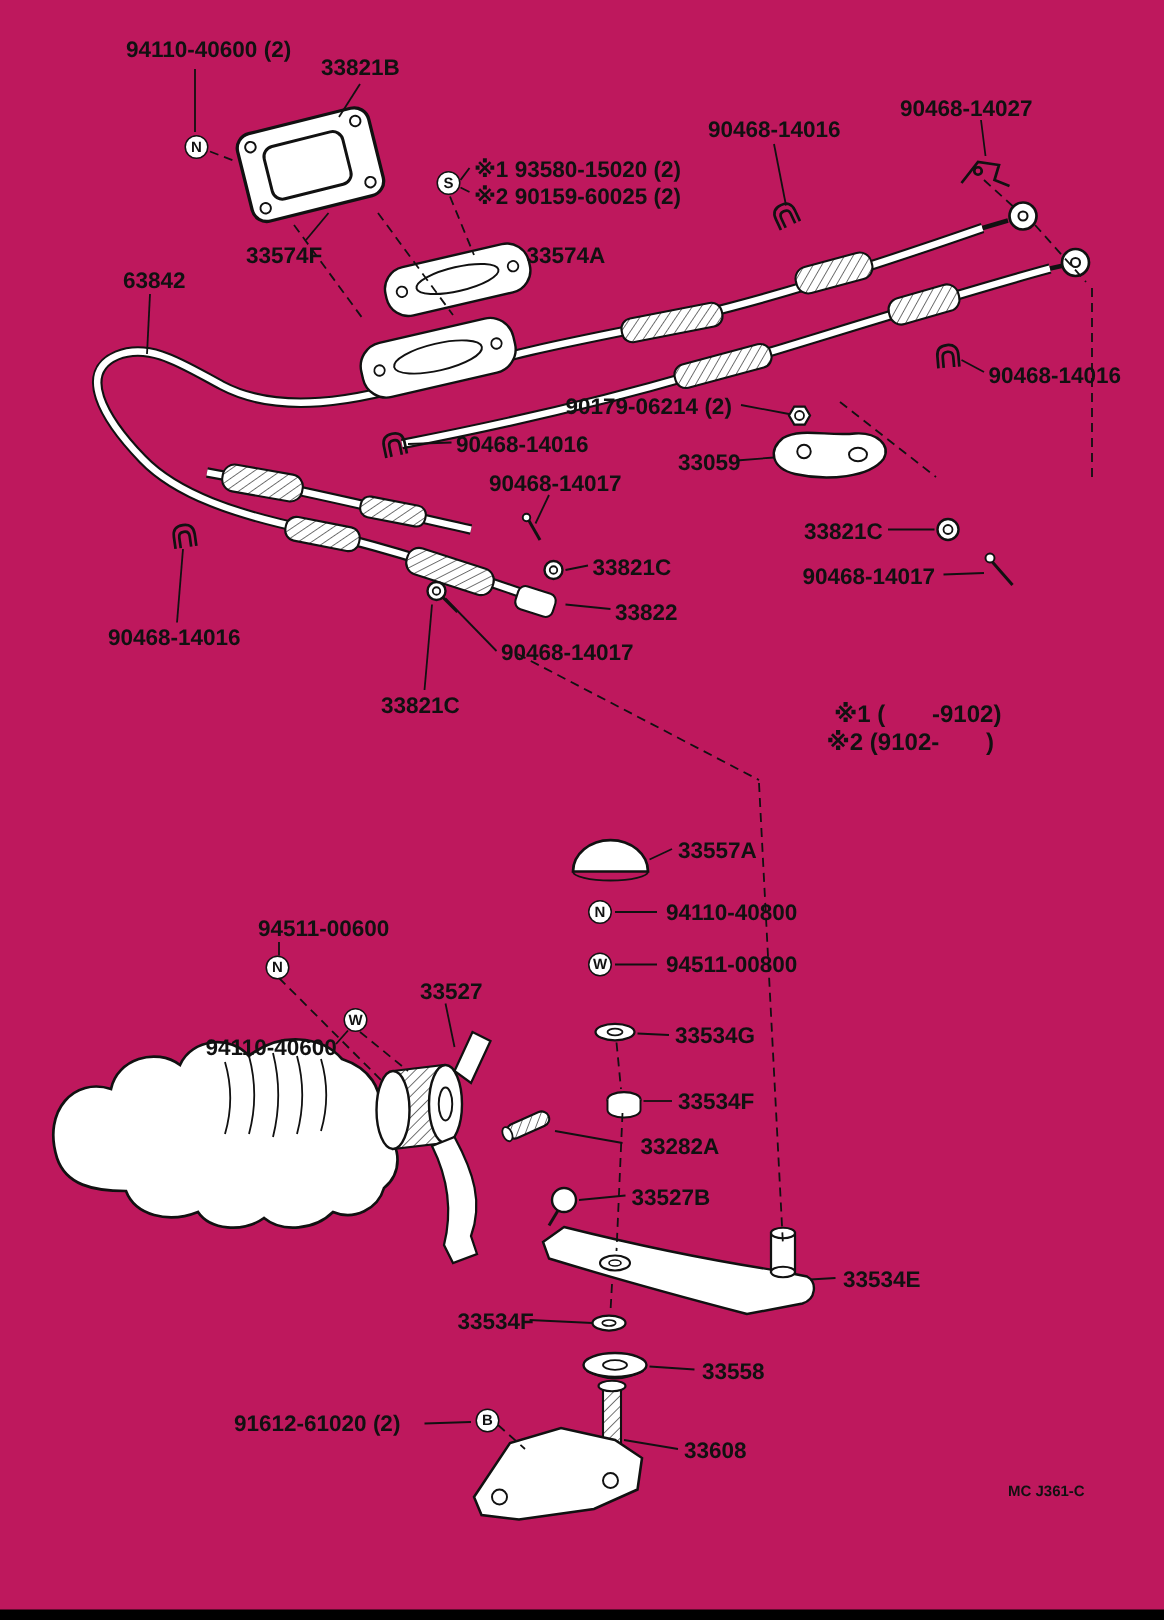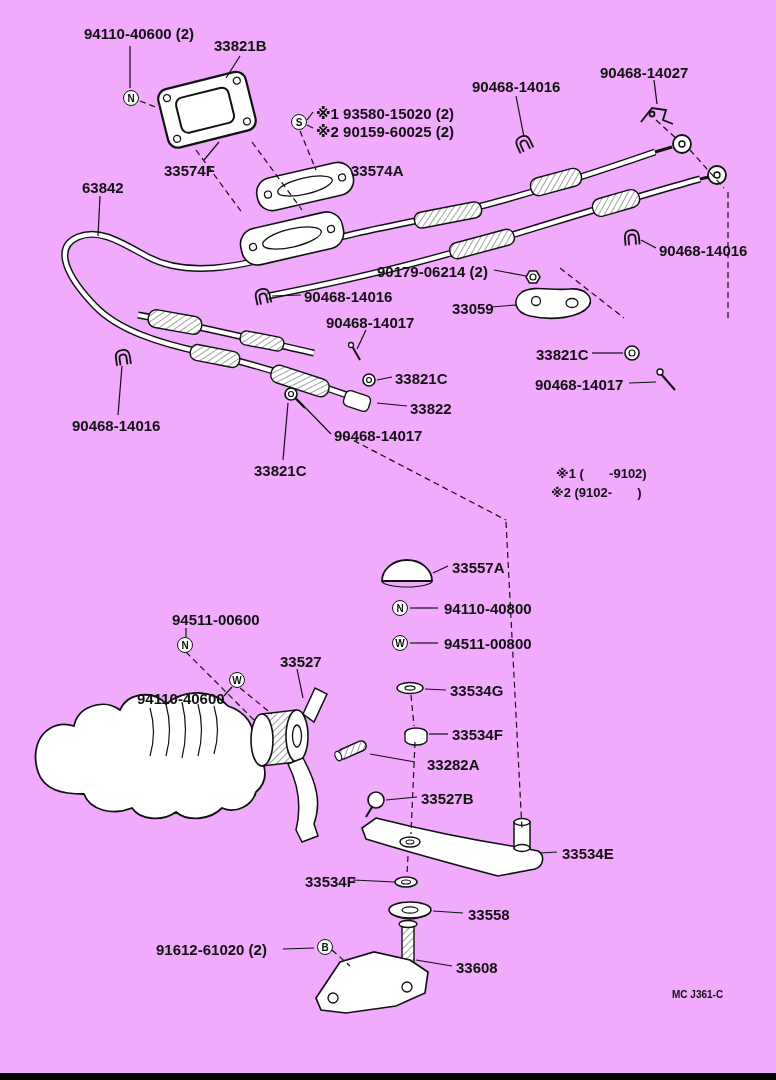--- a/index.html
+++ b/index.html
@@ -1,34 +1,34 @@
 <!DOCTYPE html>
 <html><head>
 <meta charset="utf-8">
 <style>
   * { margin:0; padding:0; box-sizing:border-box; }
   html,body { background:#9a9a9a; }
   .page {
-    position:relative; width:776px; height:1080px; background:#f0abfc;
+    position:relative; width:776px; height:1080px; background:#be185d;
     overflow:hidden;
     font-family:"Liberation Sans","DejaVu Sans",sans-serif;
     color:#111;
   }
   svg.art { position:absolute; left:0; top:0; }
   .lbl {
     position:absolute; font-weight:bold; font-size:15px; line-height:1.1;
     color:#111; white-space:pre; letter-spacing:0;
   }
   .sym {
     position:absolute; width:16px; height:16px; border:1.6px solid #111;
     border-radius:50%; display:flex; align-items:center; justify-content:center;
     font-size:10px; font-weight:bold; background:#fff; color:#111;
   }
   .note-line {
-    position:absolute; font-weight:bold; font-size:13px; white-space:pre; color:#111;
+    position:absolute; font-weight:bold; font-size:16px; white-space:pre; color:#111;
   }
   .footer-code { position:absolute; font-weight:bold; font-size:10px; color:#111; }
   .bottom-bar { position:absolute; left:0; bottom:0; width:100%; height:7px; background:#000; }
 </style>
 </head>
 <body>
 
 <div class="page">
 
   <svg class="art" width="776" height="1080" viewBox="0 0 776 1080">

